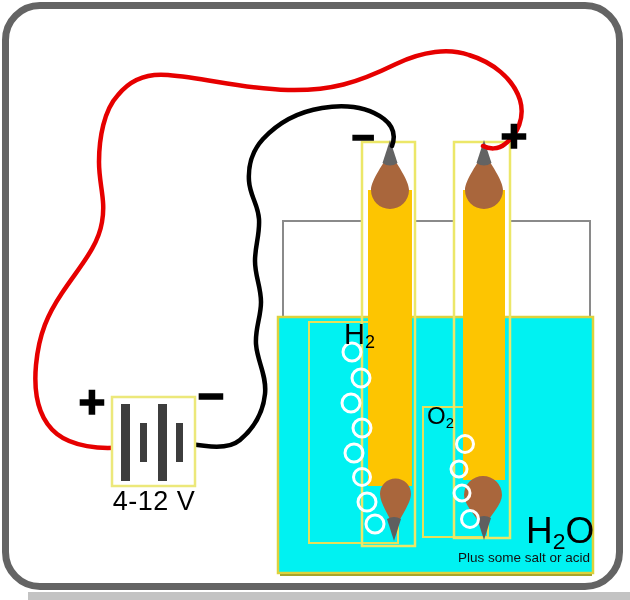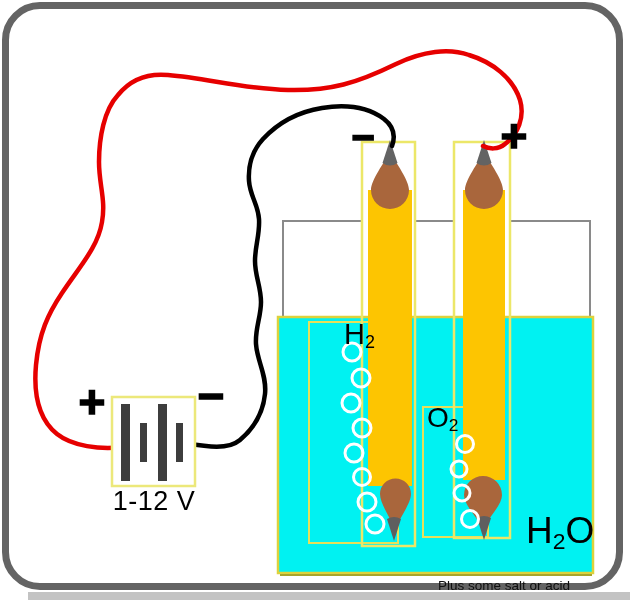--- a/index.html
+++ b/index.html
@@ -19,23 +19,23 @@
   }
   svg.art{position:absolute;left:0;top:0;}
   .lbl{position:absolute;color:#000;line-height:1;white-space:nowrap;}
   .sign{font-weight:bold;text-align:center;-webkit-text-stroke:1.5px #000;}
   .sign-46{font-size:46px;width:44px;}
   .sign-40{font-size:40px;width:44px;}
   .voltage{font-size:27px;width:100px;text-align:center;letter-spacing:0.5px;}
   .chem{font-weight:normal;}
   .chem .sub{font-size:0.62em;vertical-align:-0.25em;}
   .h2{font-size:29px;margin-left:32px;}
-  .o2{font-size:28px;}
+  .o2{font-size:24px;}
   .h2o{font-size:37px;}
-  .note{font-size:13.5px;width:152px;text-align:left;color:#101010;margin-top:28px;}
+  .note{font-size:13.5px;width:152px;text-align:right;color:#101010;}
 </style>
 </head>
 <body>
 
 <div class="stage">
   <div class="frame"></div>
   <div class="edge-strip-bottom"></div>
 
   <svg class="art" width="630" height="600" viewBox="0 0 630 600">
 
@@ -106,21 +106,21 @@
       <rect x="112" y="397" width="83" height="89" fill="#ffffff" stroke="#ece87a" stroke-width="2.5"></rect>
       <rect x="121" y="404" width="9" height="77" fill="#3d3d3d"></rect>
       <rect x="140" y="423" width="7" height="39" fill="#3d3d3d"></rect>
       <rect x="158" y="404" width="9" height="77" fill="#3d3d3d"></rect>
       <rect x="176" y="423" width="7" height="39" fill="#3d3d3d"></rect>
     </g>
   </svg>
 
   <div class="lbl sign sign-46" style="left:70px;top:379px;">+</div>
   <div class="lbl sign sign-46" style="left:189px;top:373px;">−</div>
-  <div class="lbl voltage" style="left:104px;top:488px;">1-12 V</div>
+  <div class="lbl voltage" style="left:104px;top:488px;">4-12 V</div>
 
   <div class="lbl sign sign-40" style="left:341px;top:117px;">−</div>
   <div class="lbl sign sign-46" style="left:492px;top:113px;">+</div>
 
   <div class="lbl chem h2" style="left:312px;top:320px;"><span>H</span><span class="sub">2</span></div>
 
   <div class="lbl chem o2" style="left:427px;top:404px;"><span>O</span><span class="sub">2</span></div>
 
   <div class="lbl chem h2o" style="left:526px;top:512px;"><span>H</span><span class="sub">2</span><span>O</span></div>
 

